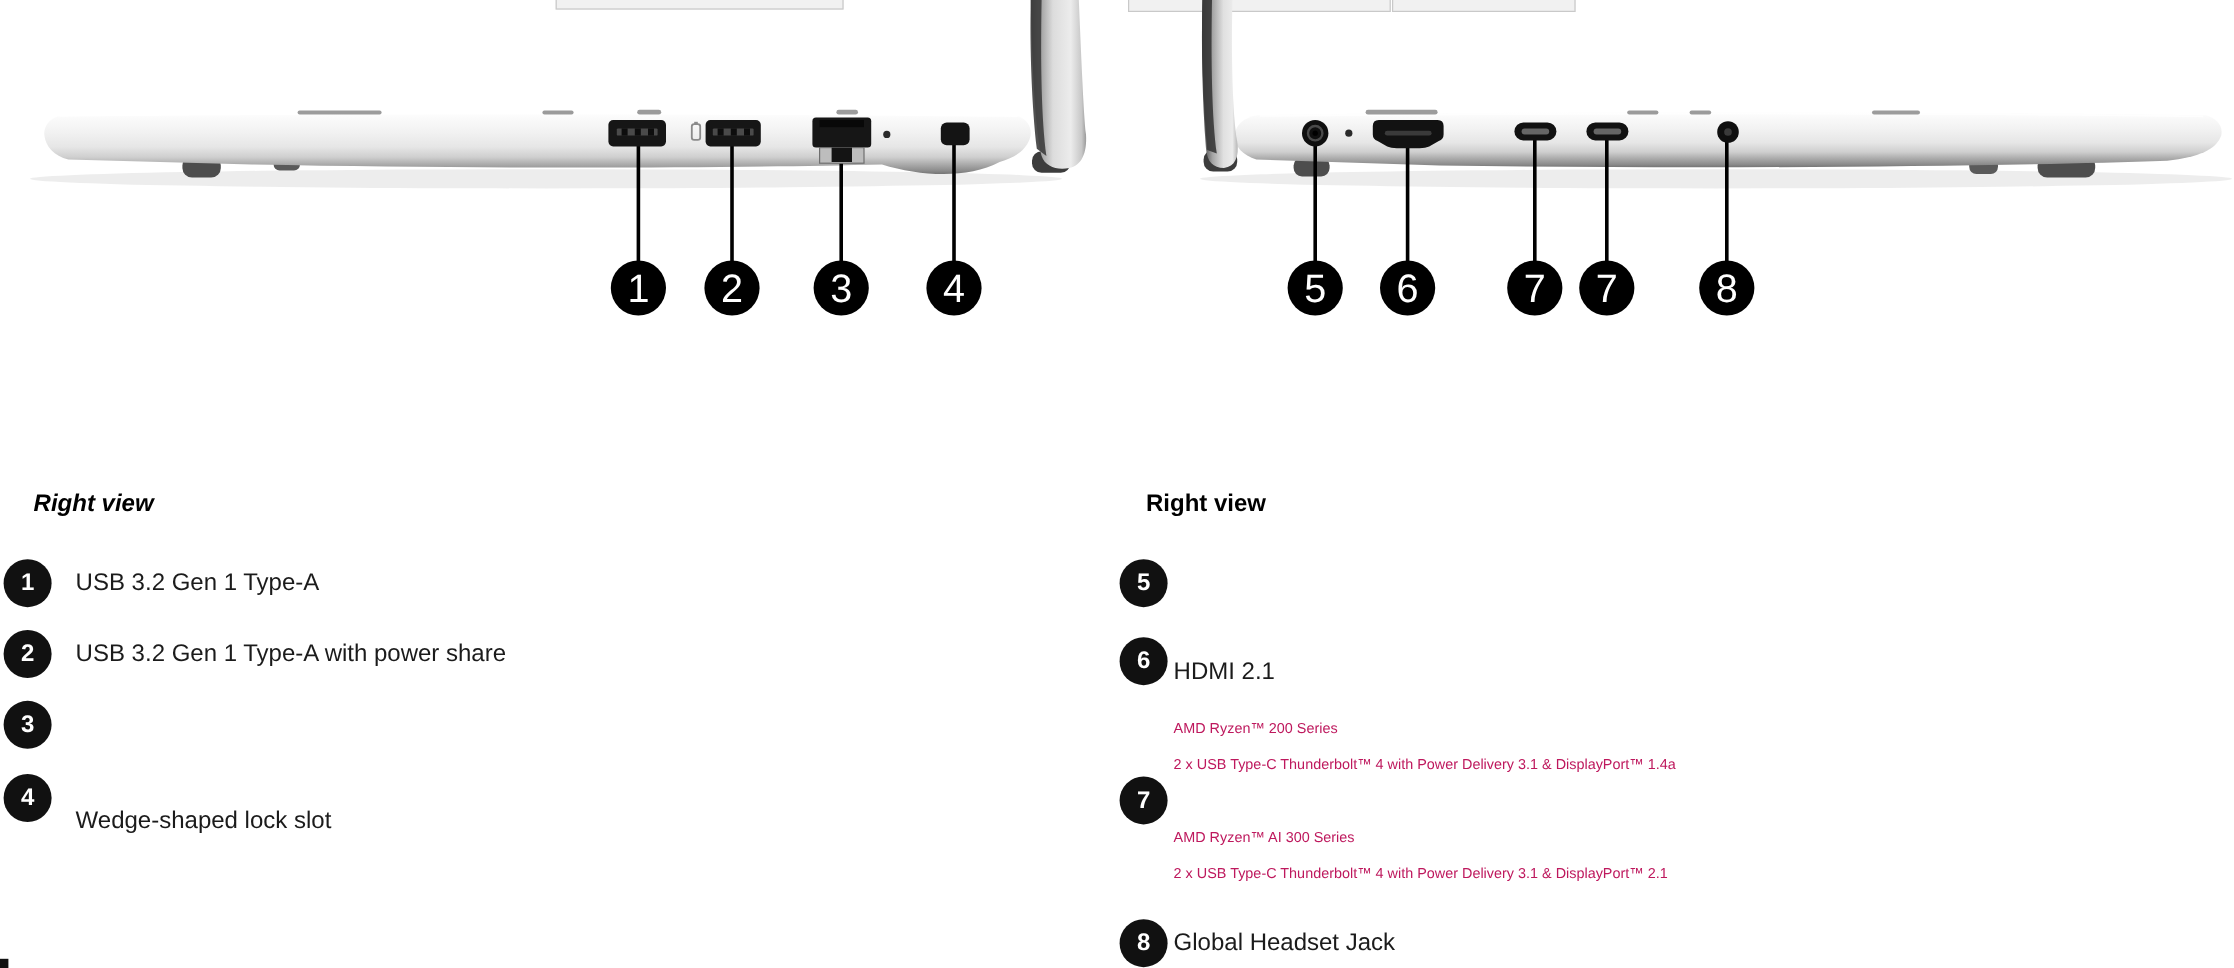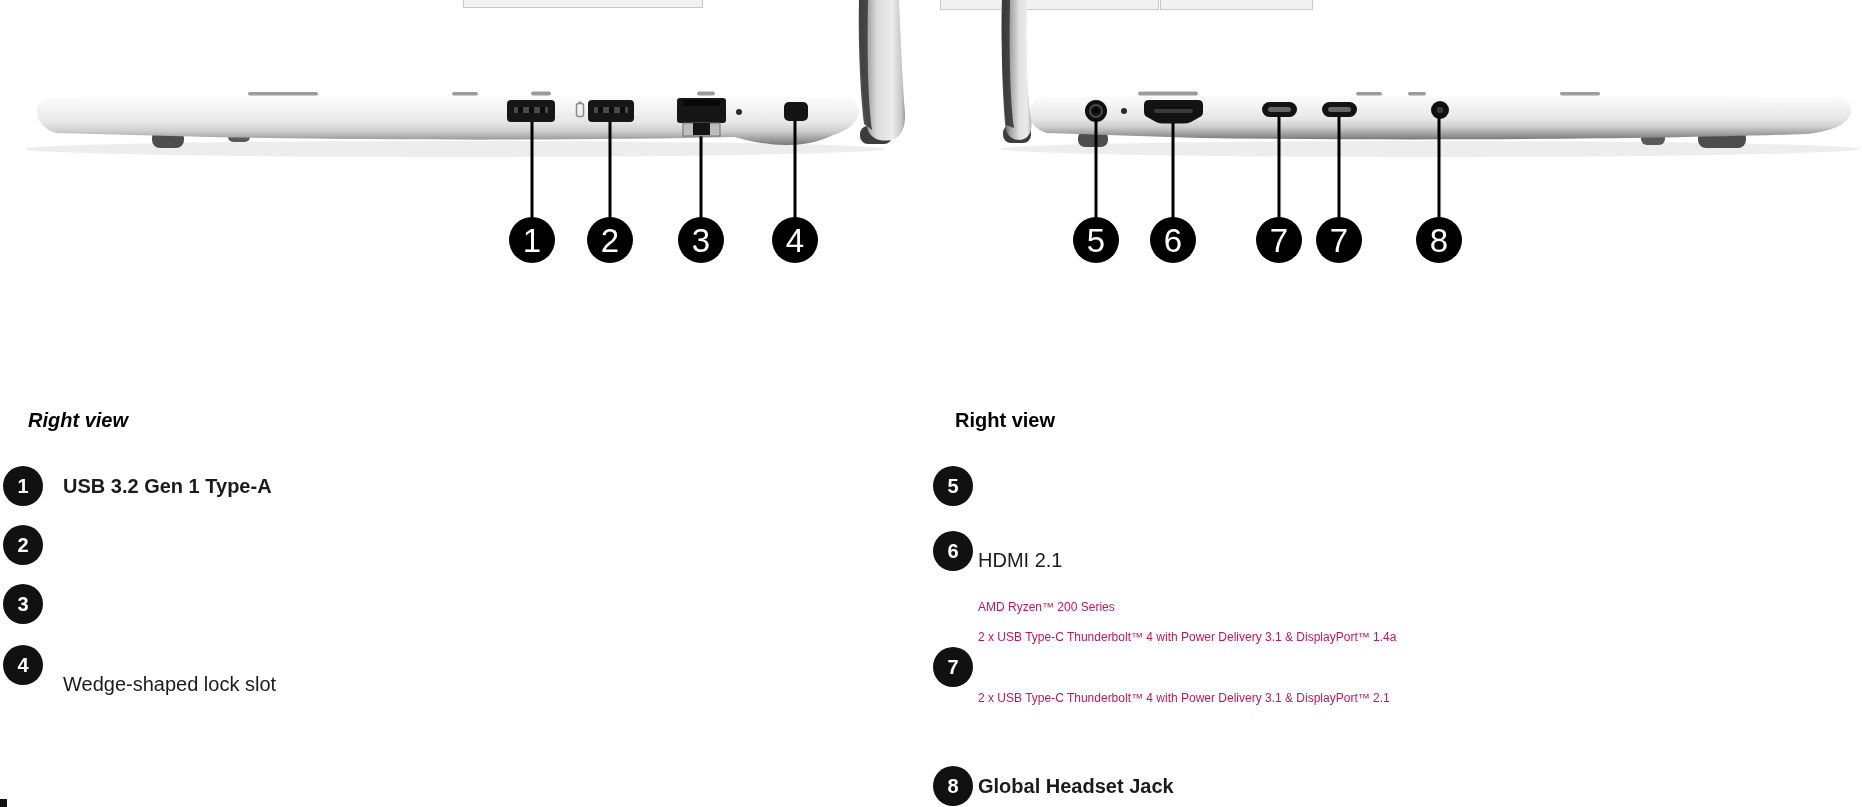--- a/index.html
+++ b/index.html
@@ -214,42 +214,44 @@
       <circle cx="1339" cy="240" r="23" fill="#000"></circle>
       <text x="1339" y="252">7</text>
       <circle cx="1439" cy="240" r="23" fill="#000"></circle>
       <text x="1439" y="252">8</text>
     </g>
   </svg>
 
   <div class="view-title" style="left:28px;top:408px;font-style:italic;">Right view</div>
 
   <div class="legend-circle" style="left:3px;top:466px;">1</div>
-  <div class="legend-text" style="left:63px;top:474px;font-weight:bold;">USB 3.2 Gen 1 Type-A</div>
+  <div class="legend-text" style="left:63px;top:474px;">USB 3.2 Gen 1 Type-A</div>
 
   <div class="legend-circle" style="left:3px;top:525px;">2</div>
+  <div class="legend-text" style="left:63px;top:533px;">USB 3.2 Gen 1 Type-A with power share</div>
 
   <div class="legend-circle" style="left:3px;top:584px;">3</div>
 
   <div class="legend-circle" style="left:3px;top:645px;">4</div>
   <div class="legend-text" style="left:63px;top:672px;">Wedge-shaped lock slot</div>
 
   <div class="view-title" style="left:955px;top:408px;">Right view</div>
 
   <div class="legend-circle" style="left:933px;top:466px;">5</div>
 
   <div class="legend-circle" style="left:933px;top:531px;">6</div>
   <div class="legend-text" style="left:978px;top:548px;">HDMI 2.1</div>
 
   <div class="legend-circle" style="left:933px;top:647px;">7</div>
   <div class="legend-block" style="left:978px;top:592px;">
     <div>AMD Ryzen™ 200 Series</div>
     <div>2 x USB Type-C Thunderbolt™ 4 with Power Delivery 3.1 &amp; DisplayPort™ 1.4a</div>
   </div>
   <div class="legend-block" style="left:978px;top:683px;">
+    <div>AMD Ryzen™ AI 300 Series</div>
     <div>2 x USB Type-C Thunderbolt™ 4 with Power Delivery 3.1 &amp; DisplayPort™ 2.1</div>
   </div>
 
   <div class="legend-circle" style="left:933px;top:766px;">8</div>
-  <div class="legend-text" style="left:978px;top:774px;font-weight:bold;">Global Headset Jack</div>
+  <div class="legend-text" style="left:978px;top:774px;">Global Headset Jack</div>
 
   <div class="corner-mark"></div>
 </div>
 
 </body></html>

